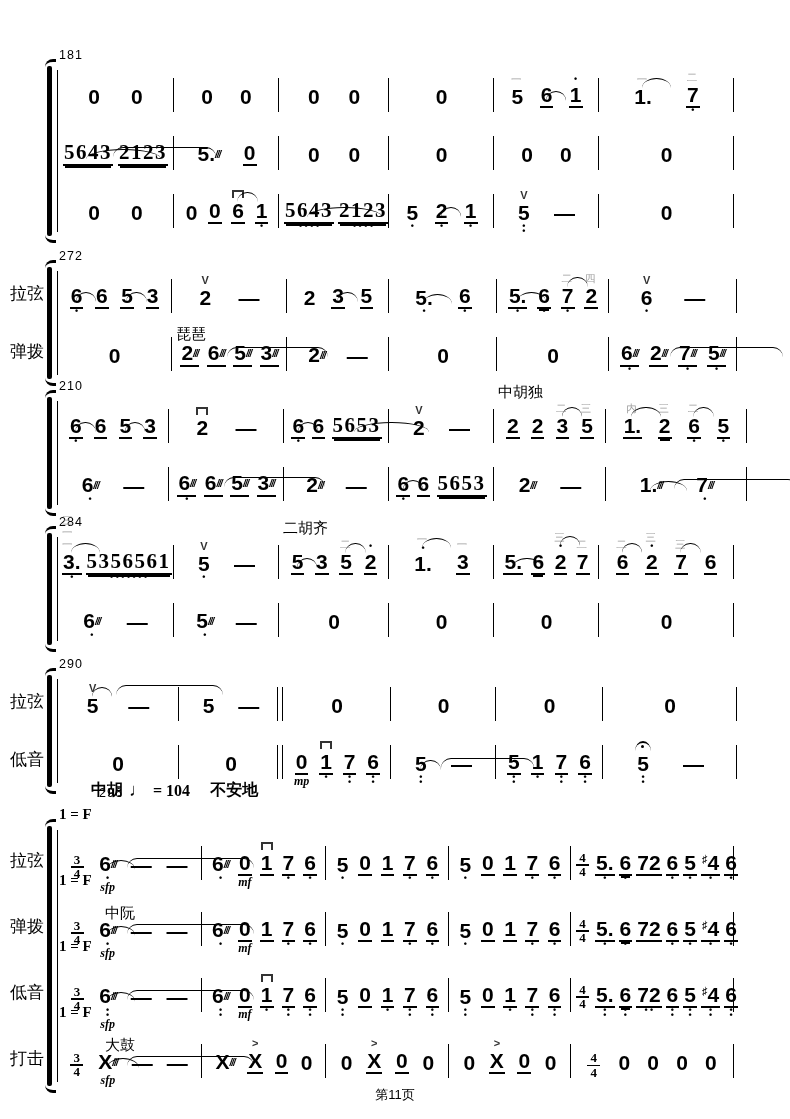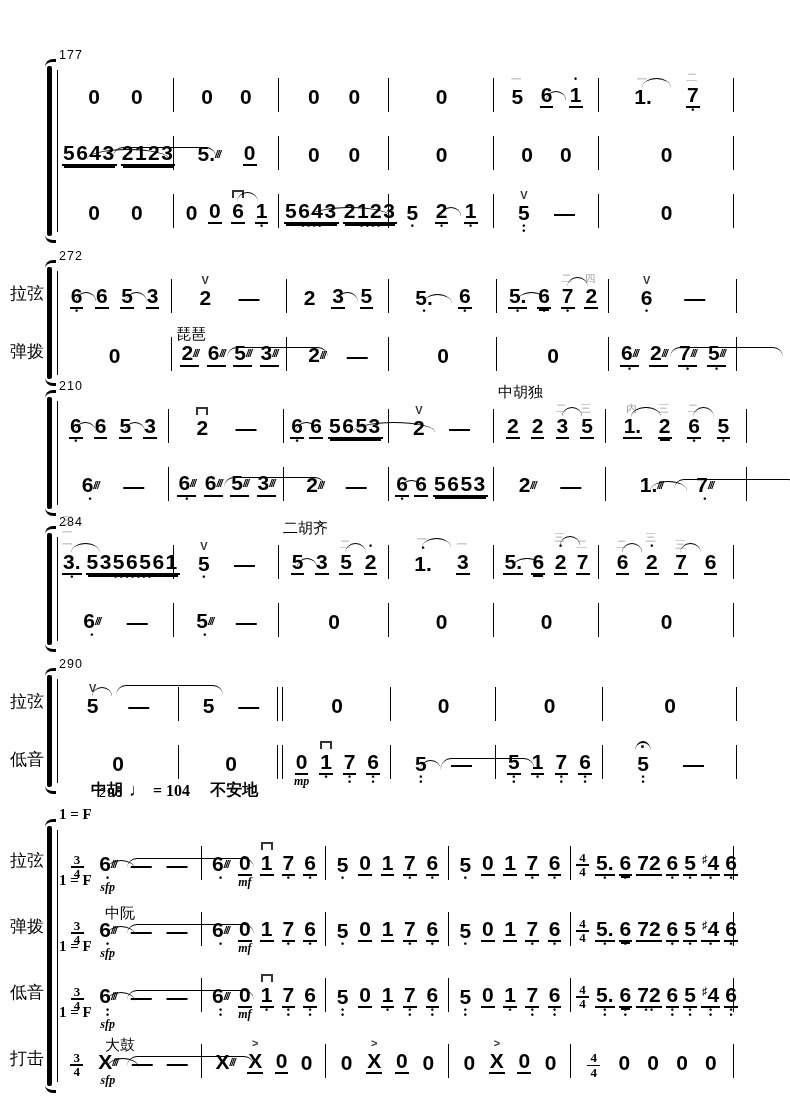--- a/index.html
+++ b/index.html
@@ -37,21 +37,21 @@
   .tok{position:relative;display:flex;flex-direction:column;align-items:center;margin:0 2px;}
   .mkrow{height:15px;display:flex;align-items:flex-end;gap:3px;font-size:11px;color:#333;
       font-weight:bold;line-height:12px;}
   .fing{color:#9c9c9c;font-size:10.5px;font-weight:normal;letter-spacing:2px;}
   .downbow{width:8px;height:6px;border:2px solid #333;border-bottom:none;margin-bottom:1px;}
   .fer{position:relative;width:16px;height:8px;border-top:2px solid #000;
       border-radius:50% 50% 0 0 / 100% 100% 0 0;margin-bottom:1px;}
   .fer::after{content:"";position:absolute;left:6px;top:2px;width:3px;height:3px;background:#000;border-radius:50%;}
   .hid{height:7px;font-size:9px;line-height:6px;font-weight:bold;}
   .main{font-weight:bold;font-size:21px;line-height:23px;padding:0 1px;white-space:nowrap;}
-  .main.grp{letter-spacing:1.5px;}
+  .main.grp{letter-spacing:1.5px;font-family:Liberation Serif, serif;}
   .main.u1{border-bottom:2px solid #000;}
   .main.u2{border-bottom:2px solid #000;box-shadow:0 4px 0 -2px #000;}
   .main .tr{font-size:10px;font-style:italic;letter-spacing:-1px;vertical-align:3px;}
   .main .sh{font-size:11px;vertical-align:7px;}
   .below{height:16px;display:flex;flex-direction:column;align-items:center;}
   .dots{font-size:9px;line-height:5px;height:5px;font-weight:bold;white-space:pre;}
   .dyn{font-family:"Liberation Serif",serif;font-style:italic;font-weight:bold;
       font-size:12px;line-height:12px;}
   .tok.arc::before{content:"";position:absolute;top:8px;left:45%;width:150%;height:9px;
       border-top:1.6px solid #000;border-radius:50% 50% 0 0 / 100% 100% 0 0;z-index:1;}
@@ -65,21 +65,21 @@
   .site-cn{color:#7a3222;}
   .site-qp{color:#c5301f;}
   .site-wang{color:#7a3222;}
 </style>
 </head>
 <body>
 
 <div class="page">
   <div id="score">
       <div class="system" style="top: 66px;">
-        <div class="mnum">177</div>
+        <div class="mnum">181</div>
         <div class="leftline"></div>
         <div class="bracket"></div>
         <div class="stave" style="height: 58px;">
           <div class="measure" style="width: 117px;">
             <div class="tok">
               <div class="main">0</div>
               <div class="below"></div>
             </div>
             <div class="tok">
               <div class="main">0</div>
@@ -1743,14 +1743,15 @@
             <div class="tok">
               <div class="main">0</div>
               <div class="below"></div>
             </div>
             <div class="barline"></div>
           </div>
         </div>
       </div>
     </div>
 
+  <div class="pagefoot">第11页</div>
 
 </div>
 
 </body></html>

